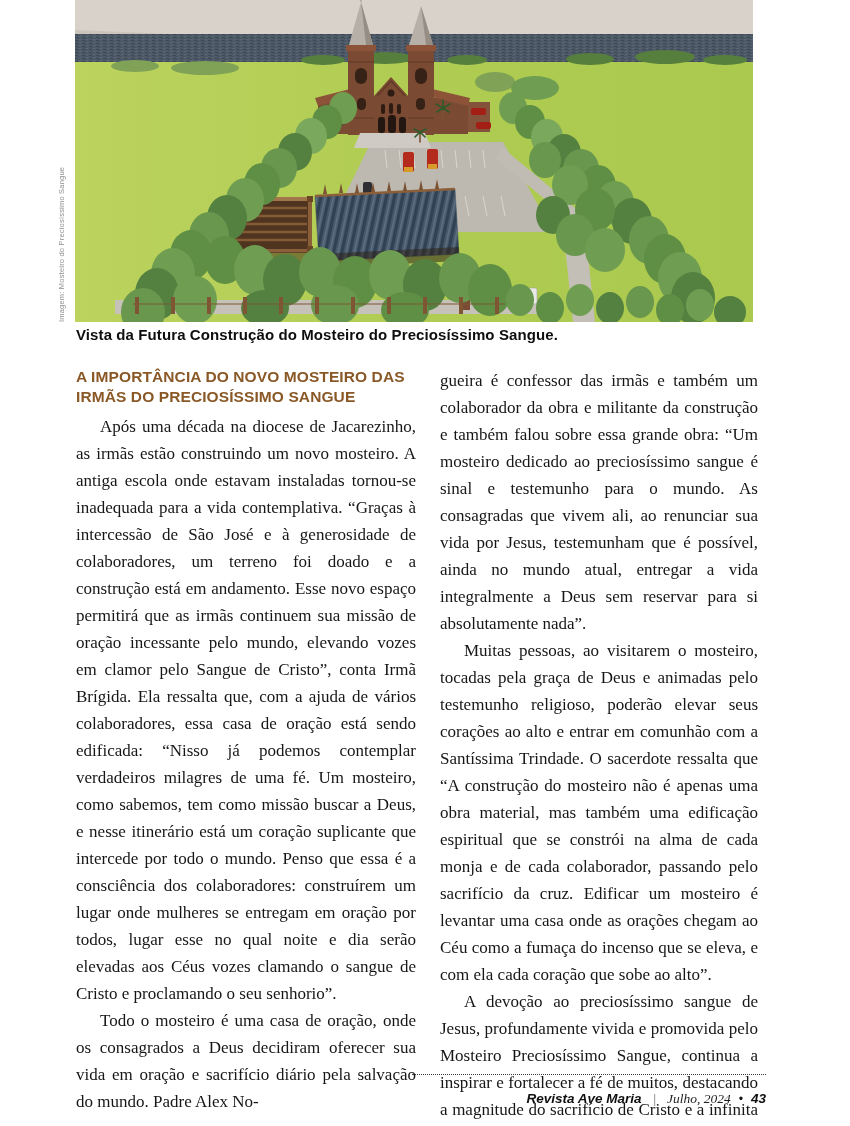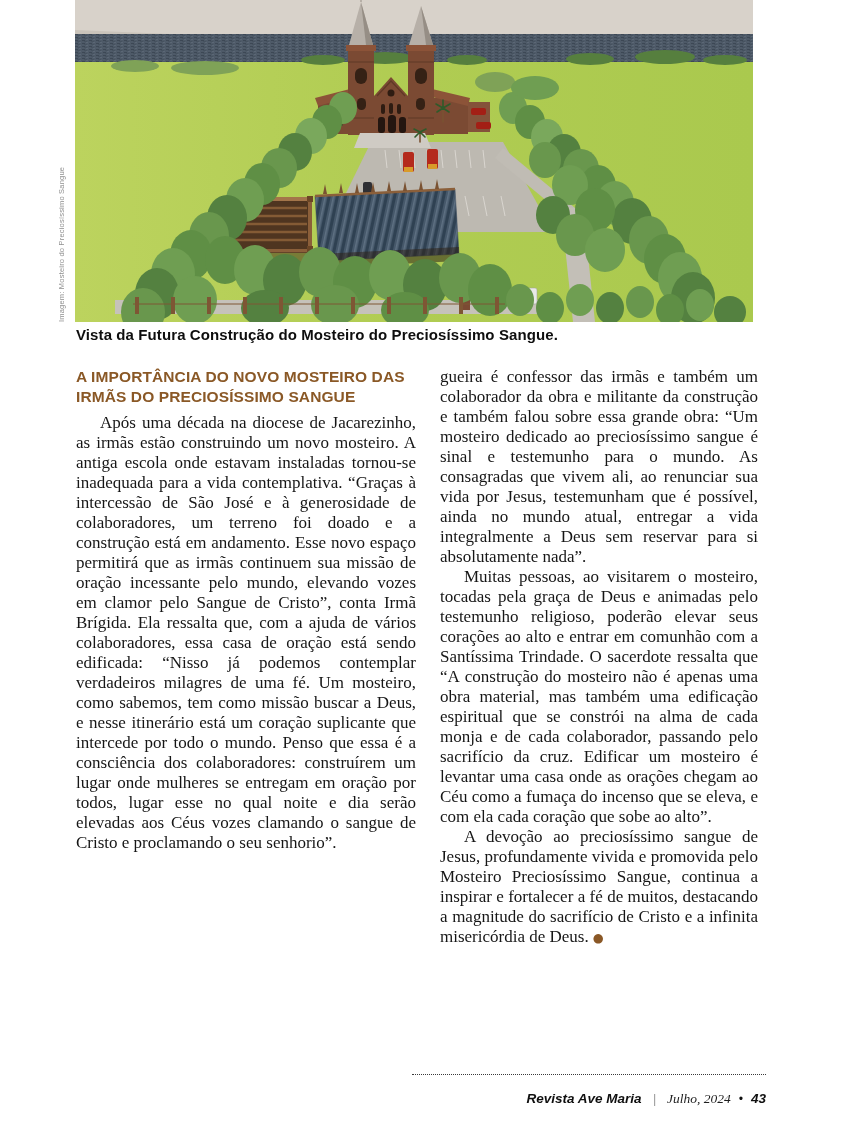--- a/index.html
+++ b/index.html
@@ -27,21 +27,21 @@
   .columns { position:absolute; left:76px; top:367px; display:flex; gap:24px; }
   .col-left  { width:340px; }
   .col-right { width:318px; }
   .article-heading {
     font-family:"Liberation Sans", sans-serif; font-weight:700;
     font-size:15.5px; line-height:19.5px; color:#8a5826;
     letter-spacing:0.1px; margin:0 0 7px 0;
   }
   p.body-para {
     font-family:"Liberation Serif", serif; font-size:17px;
-    line-height:20px; text-align:justify; color:#161616; margin:0;
+    line-height:27px; text-align:justify; color:#161616; margin:0;
   }
   p.body-para.indent { text-indent:24px; }
   .end-bullet { color:#8a5826; font-family:"DejaVu Sans", sans-serif; font-size:12.5px; }
   
   .footer-line {
     position:absolute; left:412px; top:1074px; width:354px;
     border-top:1.5px dotted #3a3a3a;
   }
   .footer-text {
     position:absolute; left:412px; top:1089px; width:354px;
@@ -303,20 +303,21 @@
     </svg>
   </figure>
 
   <div class="caption">Vista da Futura Construção do Mosteiro do Preciosíssimo Sangue.</div>
 
   <div class="columns">
     <div class="col-left">
       <h2 class="article-heading">A IMPORTÂNCIA DO NOVO MOSTEIRO DAS IRMÃS DO PRECIOSÍSSIMO SANGUE</h2>
       <div>
           <p class="body-para indent">Após uma década na diocese de Jacarezinho, as irmãs estão construindo um novo mosteiro. A antiga escola onde estavam instaladas tornou-se inadequada para a vida contemplativa. “Graças à intercessão de São José e à generosidade de colaboradores, um terreno foi doado e a construção está em andamento. Esse novo espaço permitirá que as irmãs continuem sua missão de oração incessante pelo mundo, elevando vozes em clamor pelo Sangue de Cristo”, conta Irmã Brígida. Ela ressalta que, com a ajuda de vários colaboradores, essa casa de oração está sendo edificada: “Nisso já podemos contemplar verdadeiros milagres de uma fé. Um mosteiro, como sabemos, tem como missão buscar a Deus, e nesse itinerário está um coração suplicante que intercede por todo o mundo. Penso que essa é a consciência dos colaboradores: construírem um lugar onde mulheres se entregam em oração por todos, lugar esse no qual noite e dia serão elevadas aos Céus vozes clamando o sangue de Cristo e proclamando o seu senhorio”.</p>
+          <p class="body-para indent">Todo o mosteiro é uma casa de oração, onde os consagrados a Deus decidiram oferecer sua vida em oração e sacrifício diário pela salvação do mundo. Padre Alex No-</p>
         </div>
     </div>
     <div class="col-right">
       <div>
           <p class="body-para">gueira é confessor das irmãs e também um colaborador da obra e militante da construção e também falou sobre essa grande obra: “Um mosteiro dedicado ao preciosíssimo sangue é sinal e testemunho para o mundo. As consagradas que vivem ali, ao renunciar sua vida por Jesus, testemunham que é possível, ainda no mundo atual, entregar a vida integralmente a Deus sem reservar para si absolutamente nada”.</p>
           <p class="body-para indent">Muitas pessoas, ao visitarem o mosteiro, tocadas pela graça de Deus e animadas pelo testemunho religioso, poderão elevar seus corações ao alto e entrar em comunhão com a Santíssima Trindade. O sacerdote ressalta que “A construção do mosteiro não é apenas uma obra material, mas também uma edificação espiritual que se constrói na alma de cada monja e de cada colaborador, passando pelo sacrifício da cruz. Edificar um mosteiro é levantar uma casa onde as orações chegam ao Céu como a fumaça do incenso que se eleva, e com ela cada coração que sobe ao alto”.</p>
           <p class="body-para indent">A devoção ao preciosíssimo sangue de Jesus, profundamente vivida e promovida pelo Mosteiro Preciosíssimo Sangue, continua a inspirar e fortalecer a fé de muitos, destacando a magnitude do sacrifício de Cristo e a infinita misericórdia de Deus.<span class="end-bullet"> ●</span></p>
         </div>
     </div>
   </div>

